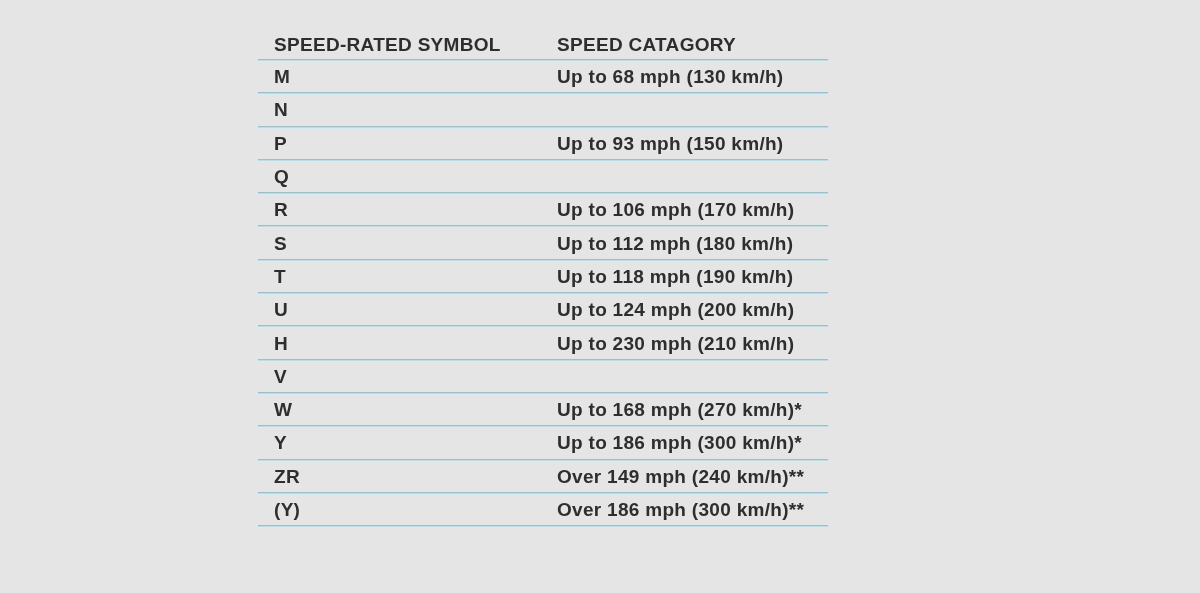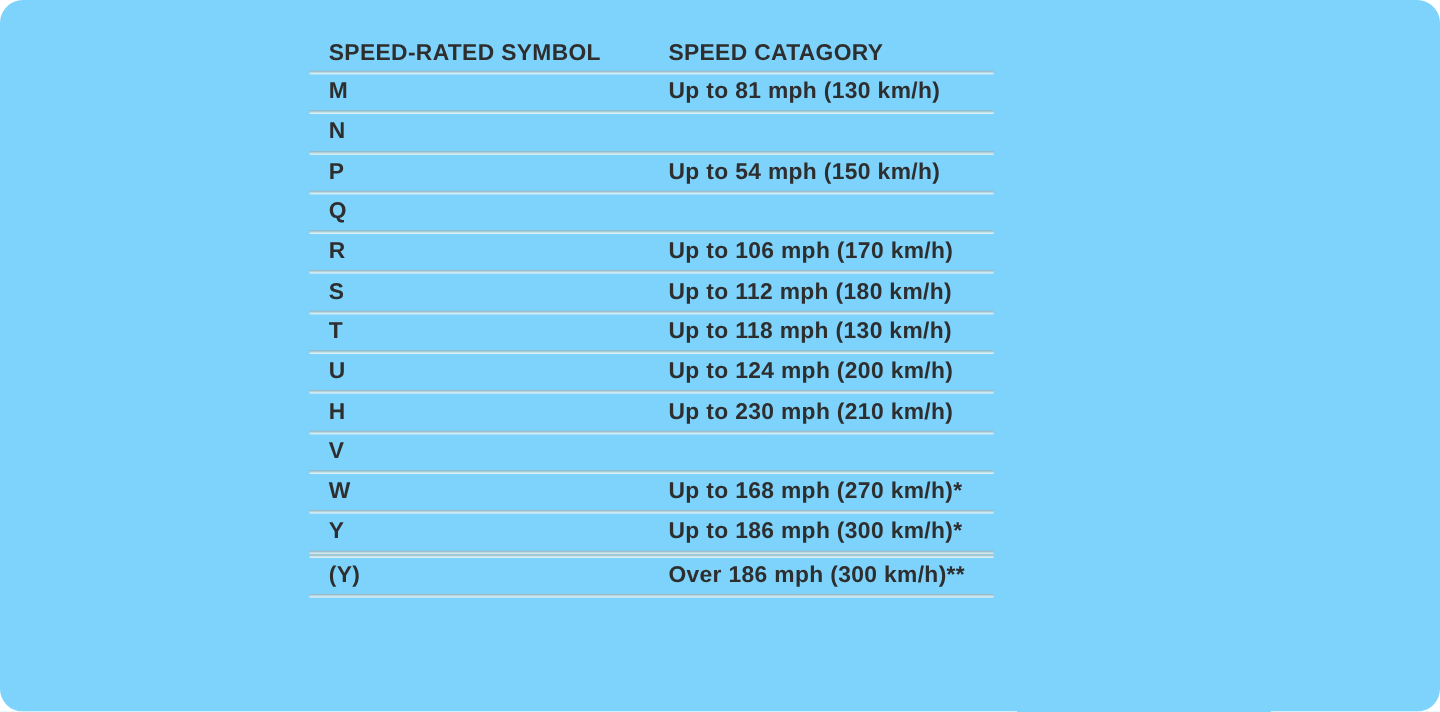--- a/index.html
+++ b/index.html
@@ -8,22 +8,21 @@
     background: #ffffff;
     width: 1200px;
     height: 593px;
     overflow: hidden;
     font-family: "Liberation Sans", "DejaVu Sans", sans-serif;
   }
   .canvas {
     position: relative;
     width: 1200px;
     height: 593px;
-    background: #7dd3fc;
-    border-radius: 19px;
+    background: #e5e5e5;
   }
   .speed-table {
     position: absolute;
     left: 258px;
     top: 30px;
     width: 570px;
     color: var(--text-color, #2e2e2e);
     font-weight: bold;
     font-size: 19px;
     letter-spacing: 0.3px;
@@ -66,49 +65,49 @@
 
     <div class="row header">
       <div class="cell sym">SPEED-RATED SYMBOL</div>
       <div class="cell cat">SPEED CATAGORY</div>
     </div>
     <div class="rule"></div>
 
     <div>
         <div class="row">
           <div class="cell sym">M</div>
-          <div class="cell cat">Up to 81 mph (130 km/h)</div>
+          <div class="cell cat">Up to 68 mph (130 km/h)</div>
         </div>
         <div class="rule"></div>
         <div class="row">
           <div class="cell sym">N</div>
         </div>
         <div class="rule"></div>
         <div class="row">
           <div class="cell sym">P</div>
-          <div class="cell cat">Up to 54 mph (150 km/h)</div>
+          <div class="cell cat">Up to 93 mph (150 km/h)</div>
         </div>
         <div class="rule"></div>
         <div class="row">
           <div class="cell sym">Q</div>
         </div>
         <div class="rule"></div>
         <div class="row">
           <div class="cell sym">R</div>
           <div class="cell cat">Up to 106 mph (170 km/h)</div>
         </div>
         <div class="rule"></div>
         <div class="row">
           <div class="cell sym">S</div>
           <div class="cell cat">Up to 112 mph (180 km/h)</div>
         </div>
         <div class="rule"></div>
         <div class="row">
           <div class="cell sym">T</div>
-          <div class="cell cat">Up to 118 mph (130 km/h)</div>
+          <div class="cell cat">Up to 118 mph (190 km/h)</div>
         </div>
         <div class="rule"></div>
         <div class="row">
           <div class="cell sym">U</div>
           <div class="cell cat">Up to 124 mph (200 km/h)</div>
         </div>
         <div class="rule"></div>
         <div class="row">
           <div class="cell sym">H</div>
           <div class="cell cat">Up to 230 mph (210 km/h)</div>
@@ -121,20 +120,24 @@
         <div class="row">
           <div class="cell sym">W</div>
           <div class="cell cat">Up to 168 mph (270 km/h)*</div>
         </div>
         <div class="rule"></div>
         <div class="row">
           <div class="cell sym">Y</div>
           <div class="cell cat">Up to 186 mph (300 km/h)*</div>
         </div>
         <div class="rule"></div>
+        <div class="row">
+          <div class="cell sym">ZR</div>
+          <div class="cell cat">Over 149 mph (240 km/h)**</div>
+        </div>
         <div class="rule"></div>
         <div class="row">
           <div class="cell sym">(Y)</div>
           <div class="cell cat">Over 186 mph (300 km/h)**</div>
         </div>
         <div class="rule"></div>
       </div>
 
   </div>
 </div>

